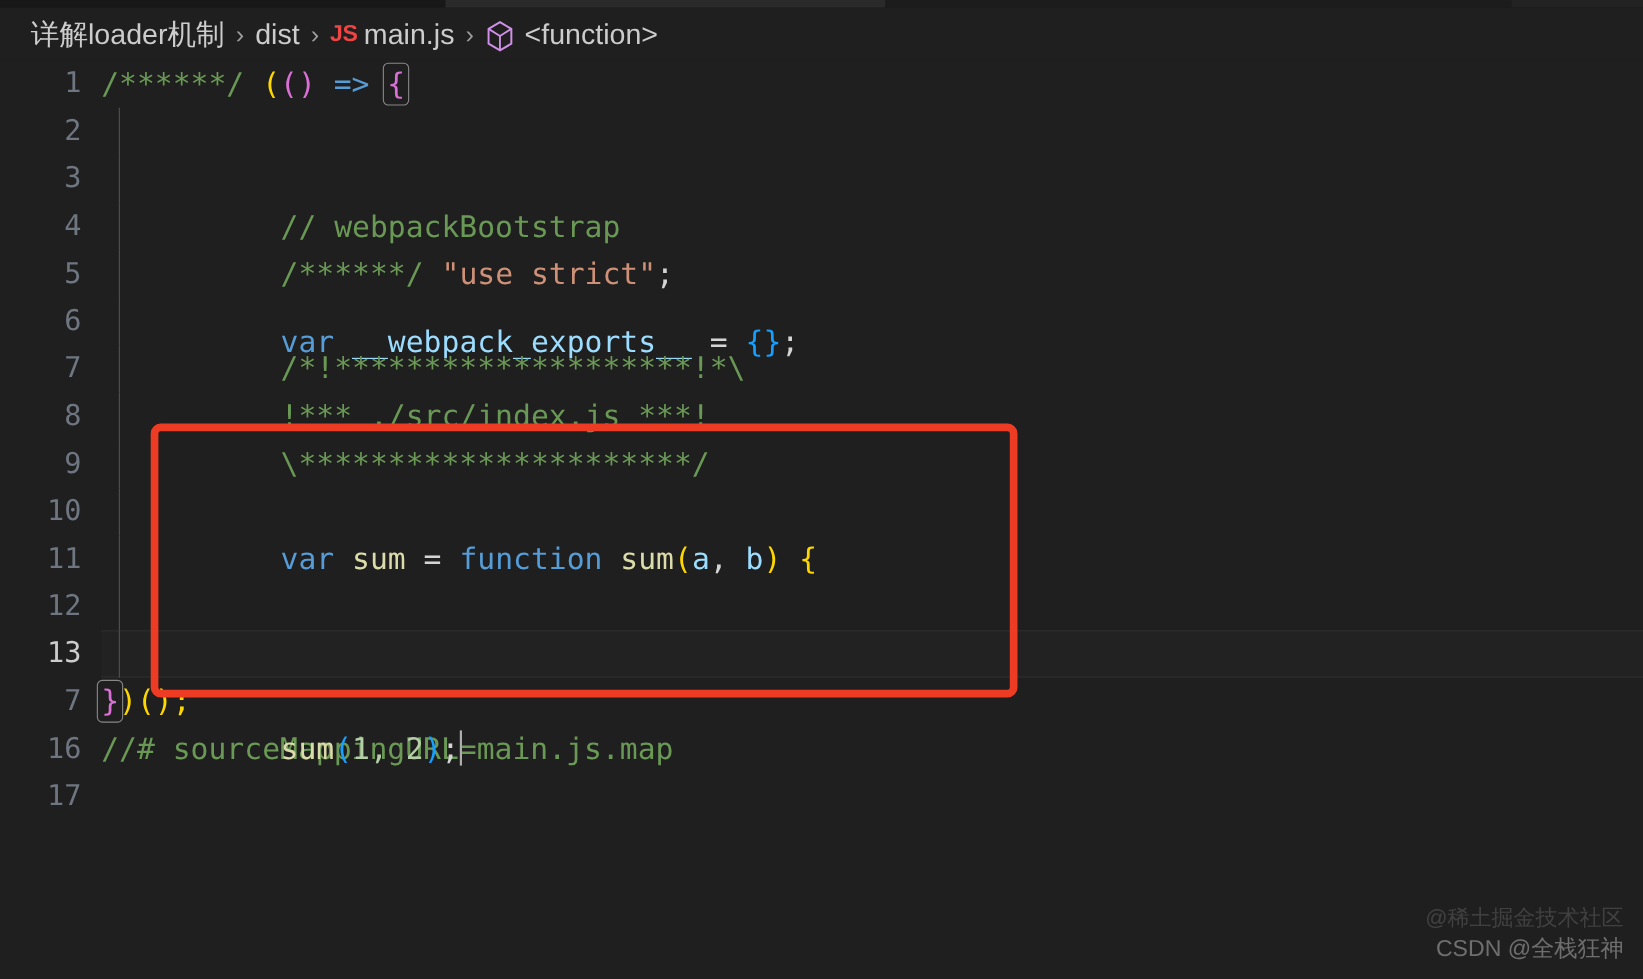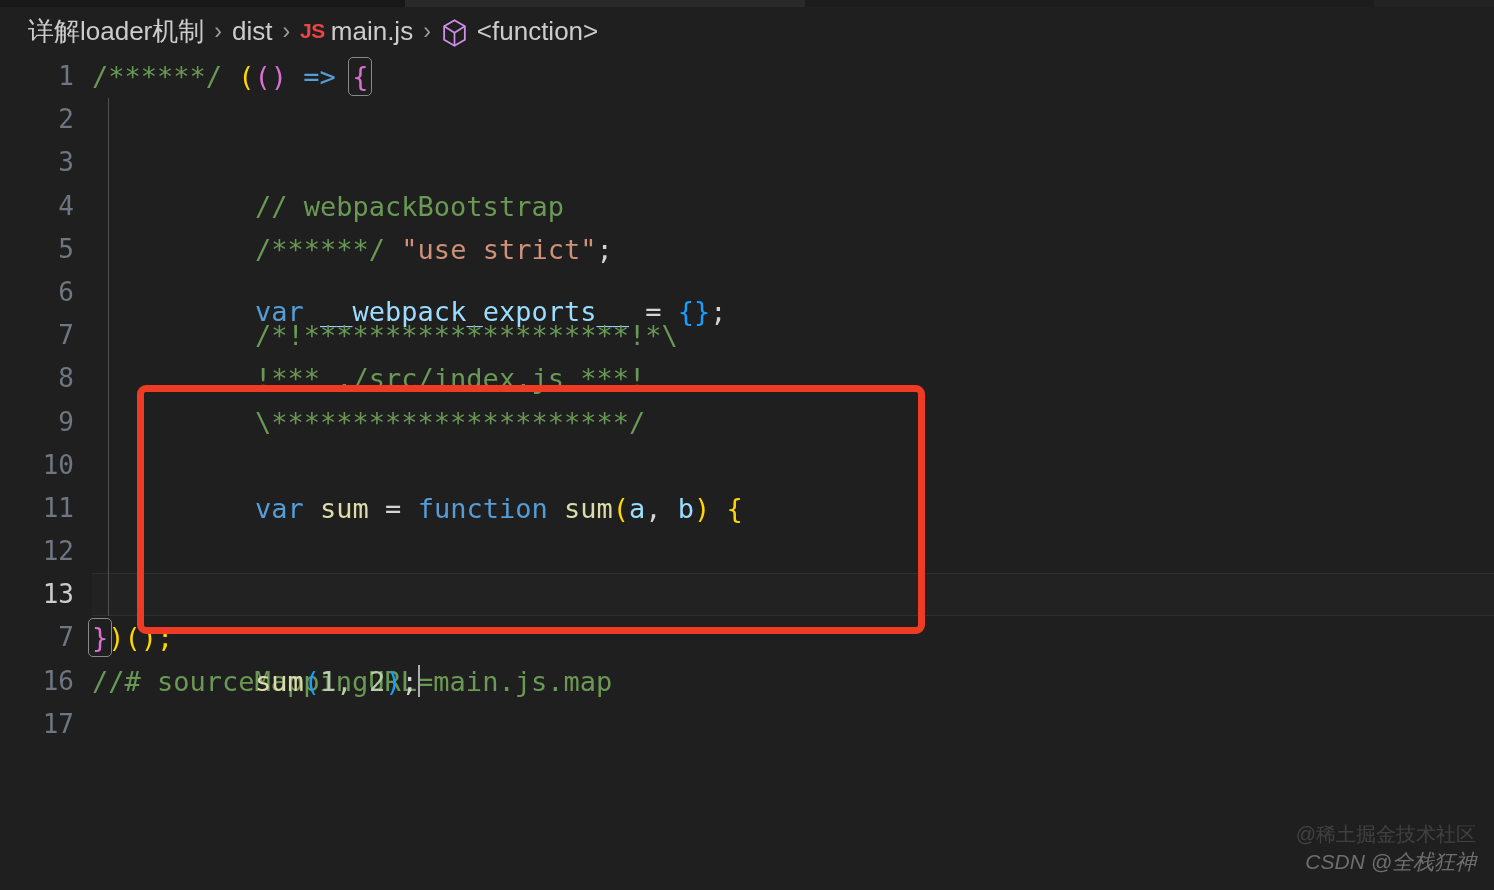--- a/index.html
+++ b/index.html
@@ -187,21 +187,20 @@
   }
   .wm-1 {
     bottom: 42px;
     font-size: 20px;
     color: rgba(200,200,200,0.20);
   }
   .wm-2 {
     bottom: 14px;
     font-size: 21px;
     color: rgba(220,220,220,0.42);
-    font-style: italic;
   }
 </style>
 </head>
 <body>
 
 <div id="app">
 
   <div class="tabstrip">
     <div class="seg-a"></div>
     <div class="seg-b"></div>

